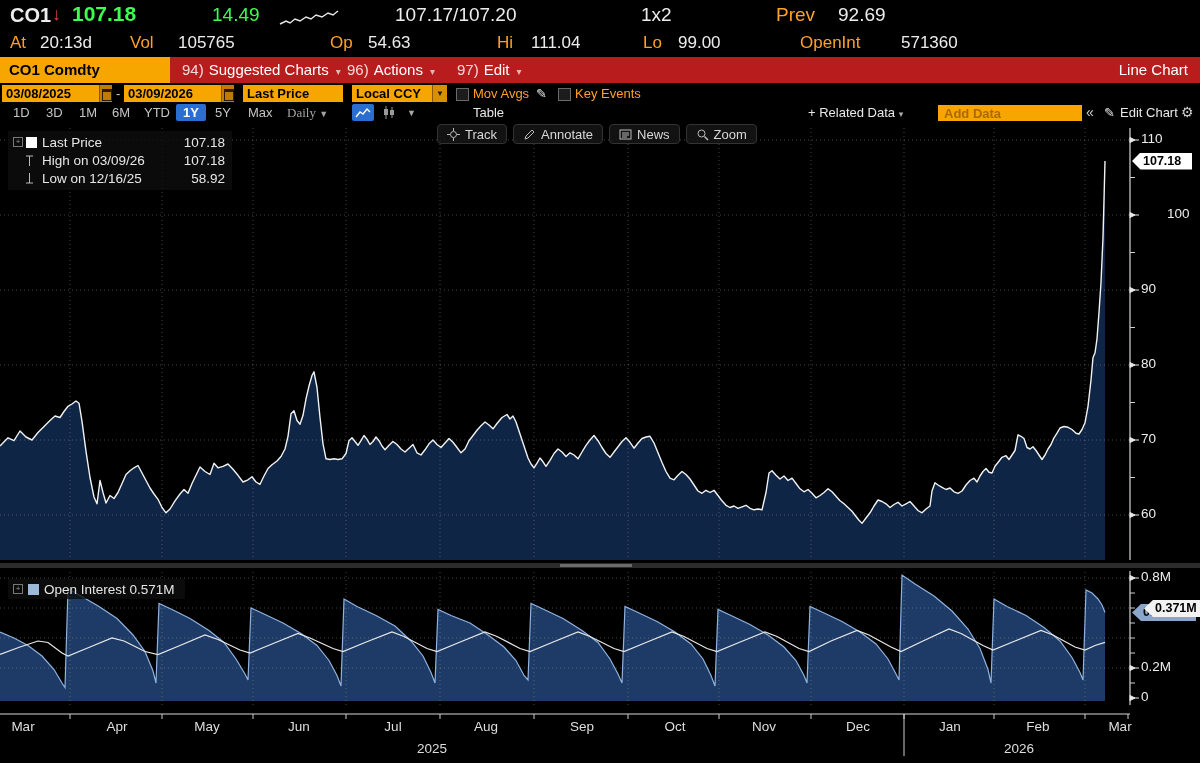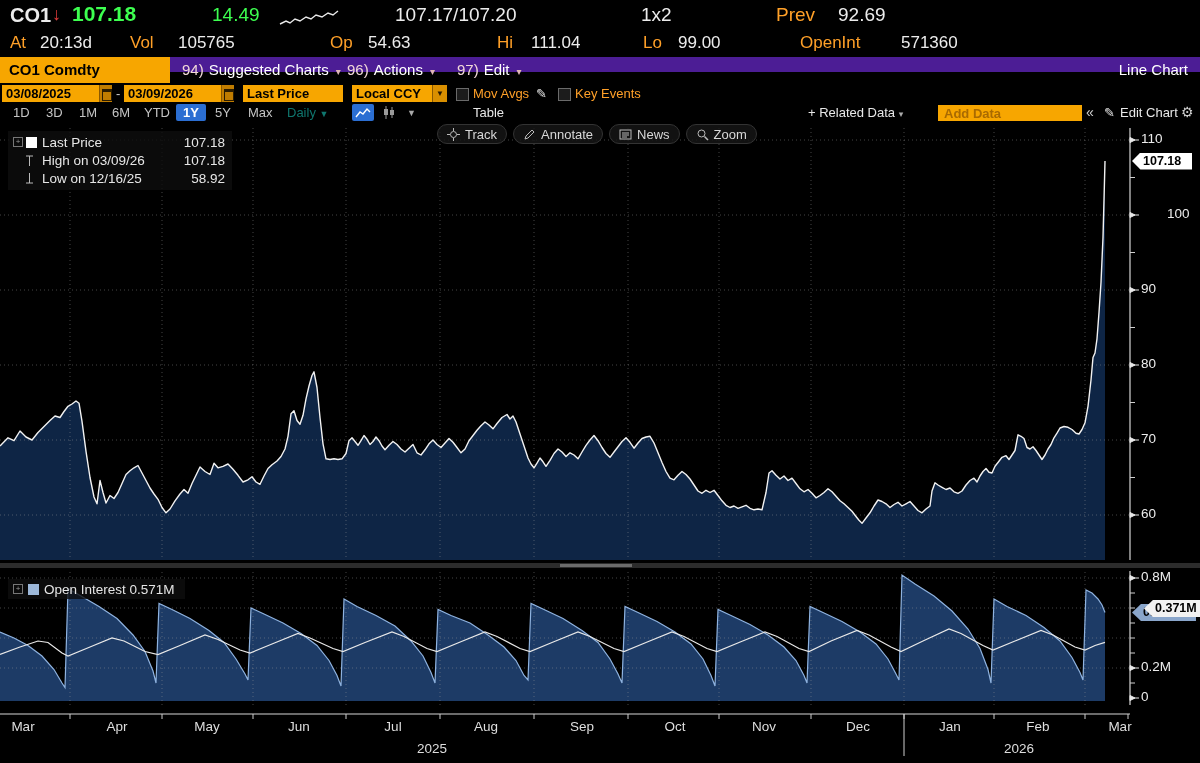--- a/index.html
+++ b/index.html
@@ -6,21 +6,21 @@
   #app{position:relative;width:1200px;height:763px;background:#000;overflow:hidden;
        font-family:"Liberation Sans","DejaVu Sans",sans-serif;-webkit-font-smoothing:antialiased;}
   .abs{position:absolute;white-space:nowrap;}
   
   .amber{color:#ffa028;}
   .grn{color:#3dff50;font-weight:bold;}
   .wht{color:#ececec;}
   .hdr1{font-size:19px;top:4px;}
   .hdr2{font-size:17px;top:33px;}
   
-  .toolbar{position:absolute;top:57px;left:0;width:1200px;height:15px;background:#4c1d95;}
+  .toolbar{position:absolute;top:57px;left:0;width:1200px;height:26px;background:#b91c1c;}
   .secbox{position:absolute;top:57px;left:0;width:170px;height:26px;background:#f7a600;color:#000;
           font-size:15px;font-weight:bold;line-height:26px;padding-left:9px;box-sizing:border-box;}
   .menu-item{position:absolute;top:0;height:26px;line-height:26px;font-size:15px;color:#fff;cursor:default;}
   .menu-item .mnum{color:#f2d9d9;margin-right:5px;}
   .menu-item .caret{color:#e0b6b6;font-size:10px;margin-left:7px;}
   .linechart-lbl{position:absolute;right:12px;top:0;height:26px;line-height:26px;font-size:15px;color:#fff;}
   
   .optrow{position:absolute;top:83px;left:0;width:1200px;height:21px;}
   .obox{position:absolute;top:2px;height:17px;background:#f7a600;color:#000;font-size:13px;font-weight:bold;
         line-height:17px;padding-left:4px;box-sizing:border-box;}
@@ -38,21 +38,21 @@
   .pitem{position:absolute;top:0;height:17px;line-height:17px;padding:0 7px;cursor:default;}
   .pitem.sel{background:#2b6ed2;color:#fff;border-radius:2px;font-weight:bold;}
   .iconbtn{position:absolute;top:0;width:22px;height:17px;border-radius:2px;text-align:center;}
   .iconbtn.sel{background:#2b6ed2;}
   .addinput{position:absolute;top:1px;left:938px;width:138px;height:16px;background:#f7a600;border:none;
             font-size:13px;font-weight:bold;color:#7a4a00;padding:0 0 0 6px;outline:none;
             font-family:"Liberation Sans",sans-serif;}
   .addinput::placeholder{color:#a96a00;opacity:1;}
   
   .cbtns{position:absolute;left:437px;top:124px;display:flex;gap:6px;}
-  .cbtn{background:rgba(22,22,22,.82);border:1px solid #333;border-radius:10px;color:#d8d8d8;
+  .cbtn{background:rgba(22,22,22,.82);border:1px solid #333;border-radius:4px;color:#d8d8d8;
         font-size:13px;padding:1px 9px;display:flex;align-items:center;gap:5px;height:16px;}
   
   .legend{position:absolute;left:8px;top:131px;width:224px;background:rgba(14,14,14,.8);padding:2px 0 3px 0;}
   .lrow{display:flex;align-items:center;height:18px;font-size:13.5px;color:#e6e6e6;}
   .lmark{width:34px;display:flex;align-items:center;justify-content:flex-start;padding-left:5px;box-sizing:border-box;gap:3px;}
   .llab{flex:1;}
   .lval{width:52px;text-align:right;padding-right:7px;}
   .exp{width:8px;height:8px;border:1px solid #777;color:#999;font-size:8px;line-height:7px;text-align:center;flex:0 0 auto;}
   .sw{width:11px;height:11px;display:inline-block;flex:0 0 auto;}
   .legend2{position:absolute;left:8px;top:579px;display:flex;align-items:center;gap:5px;height:20px;
@@ -127,21 +127,21 @@
     <div id="periods">
         <span class="pitem" style="left: 6px;">1D</span>
         <span class="pitem" style="left: 39px;">3D</span>
         <span class="pitem" style="left: 72px;">1M</span>
         <span class="pitem" style="left: 105px;">6M</span>
         <span class="pitem" style="left: 137px;">YTD</span>
         <span class="pitem sel" style="left: 176px;">1Y</span>
         <span class="pitem" style="left: 208px;">5Y</span>
         <span class="pitem" style="left: 241px;">Max</span>
       </div>
-    <span class="abs" style="left:287px;top:1px;color:#0f766e;">
+    <span class="abs" style="left:287px;top:1px;color:#a3a3a3;font-family:Liberation Serif, serif;">
       <span>Daily</span> <span style="font-size:9px;">▼</span>
     </span>
     <div class="iconbtn sel" style="left:352px;">
       <svg width="18" height="14" style="margin-top:2px;">
           <polyline points="2,11 6,6 9,8 13,3 16,6" fill="none" stroke="#fff" stroke-width="1.4"></polyline>
         </svg>
     </div>
     <div class="iconbtn" style="left:378px;">
       <svg width="16" height="15" style="margin-top:1px;">
           <line x1="5" y1="1" x2="5" y2="14" stroke="#9a9a9a"></line>

